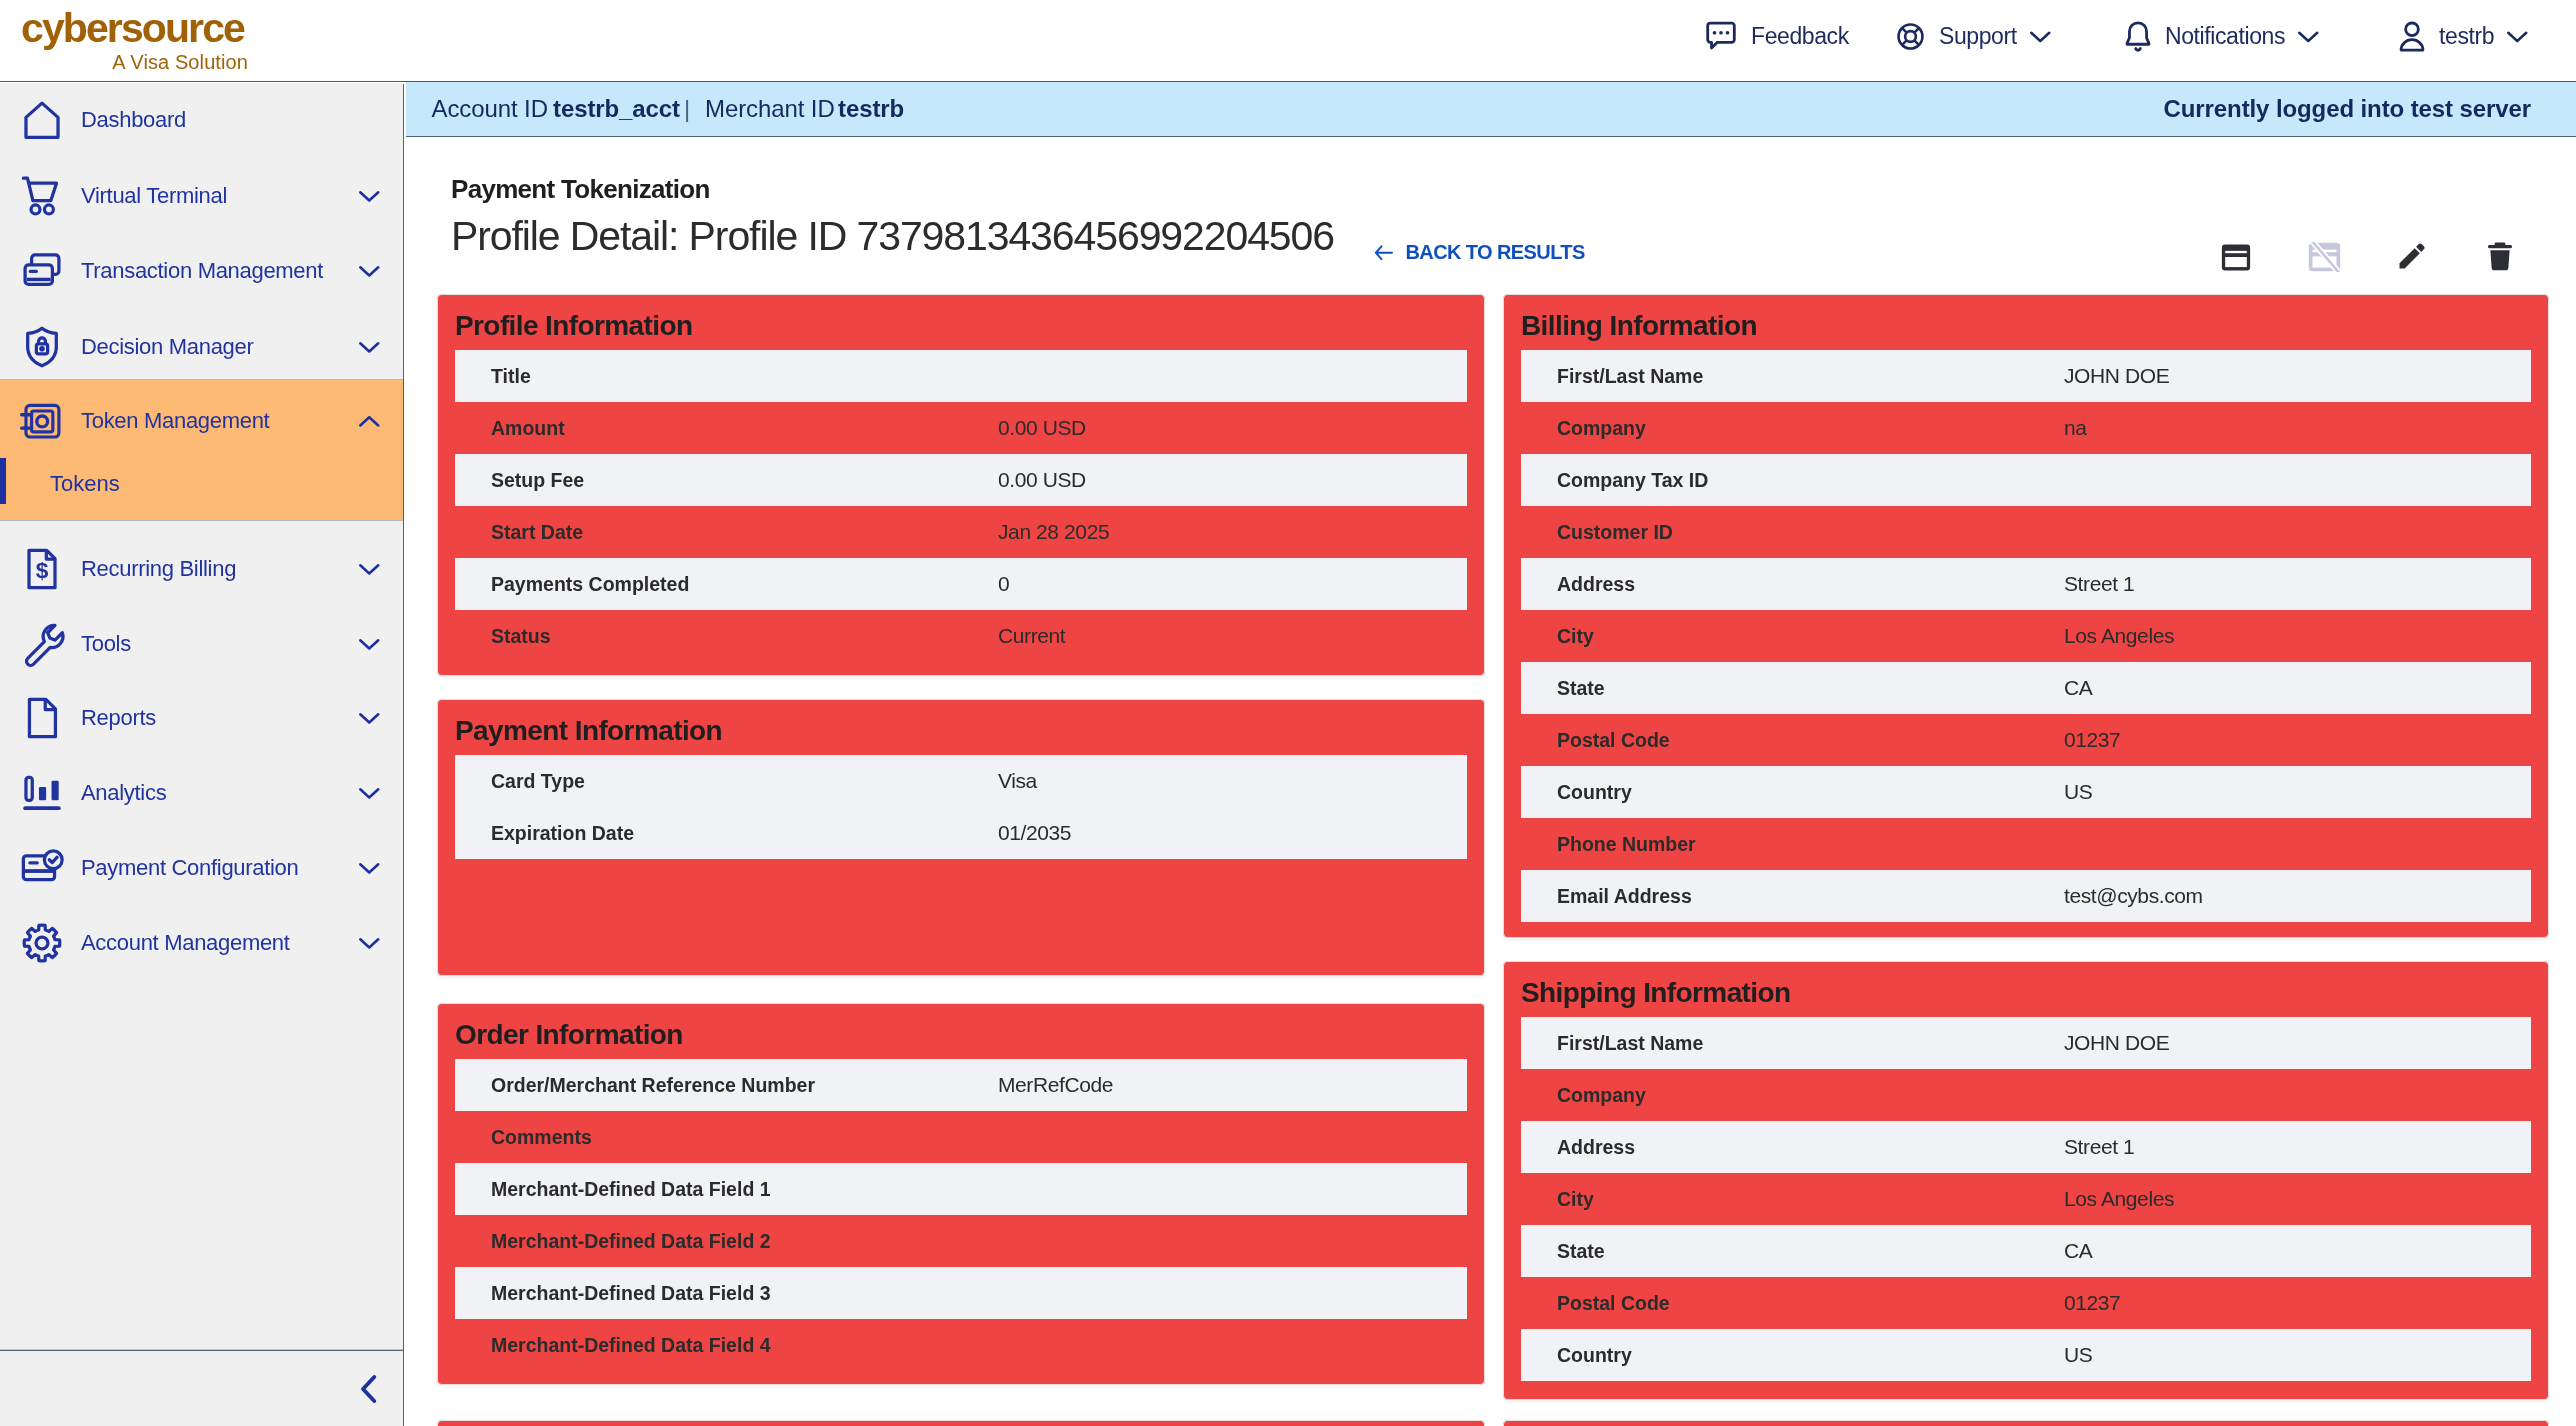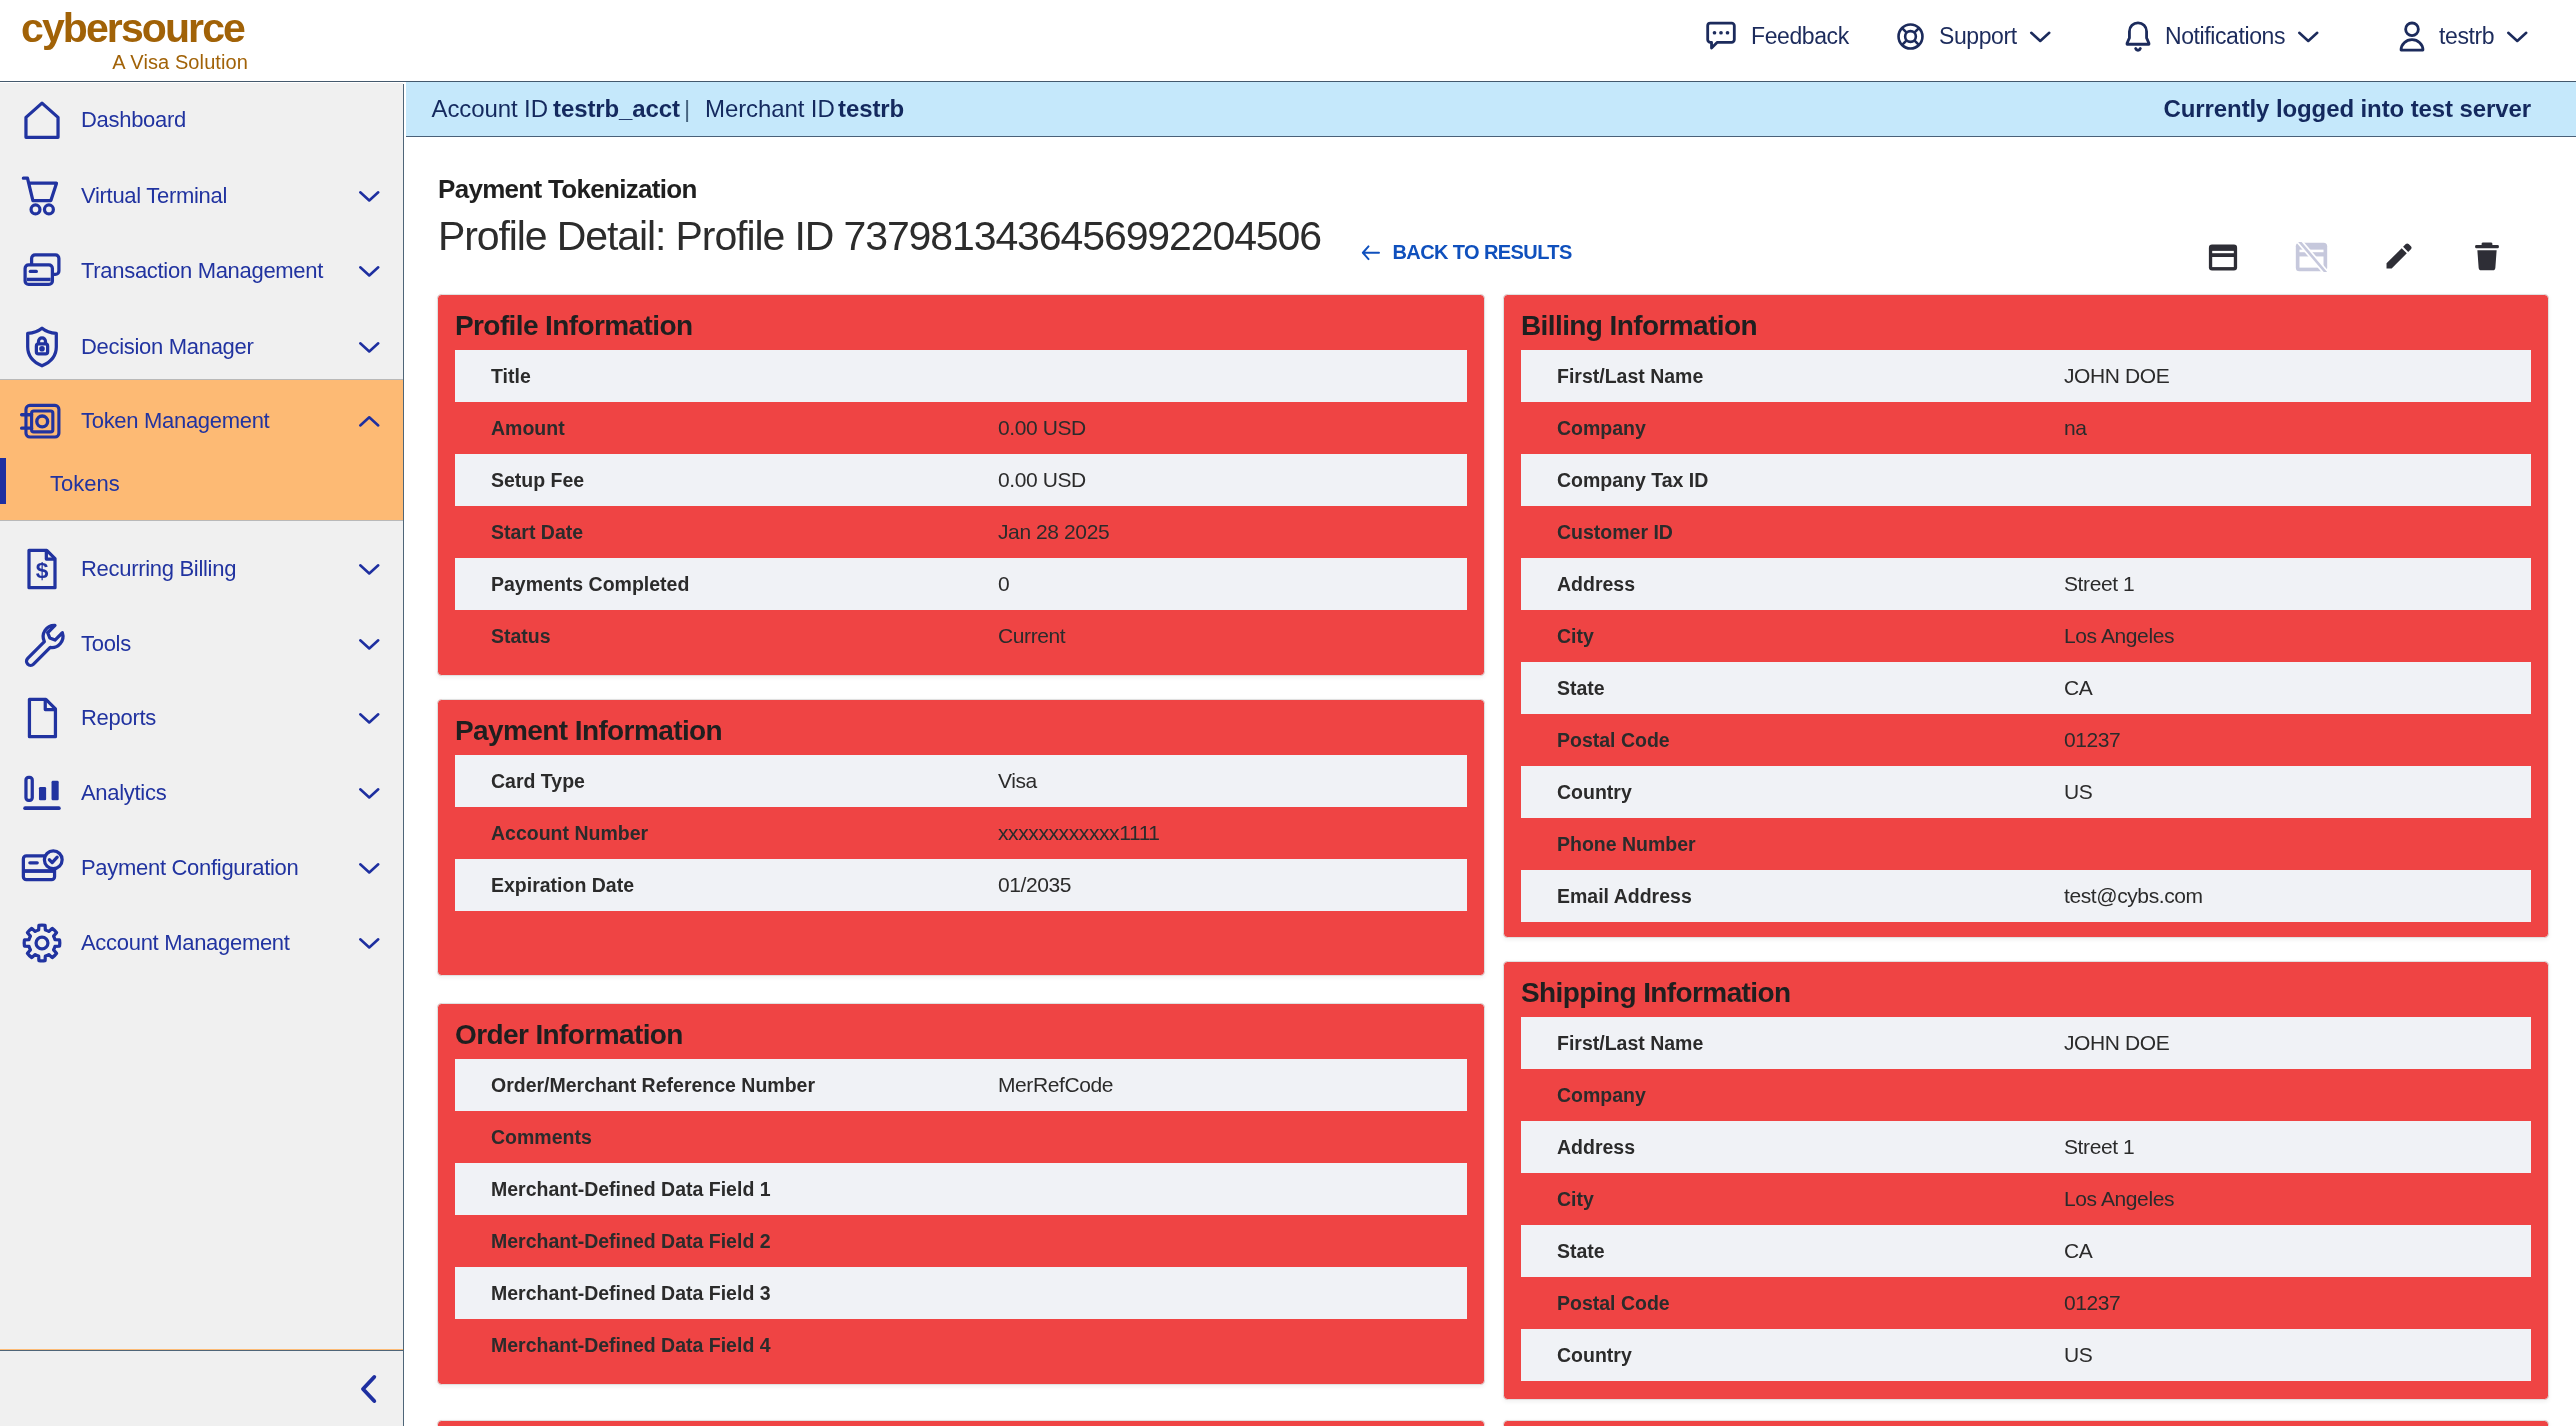--- a/index.html
+++ b/index.html
@@ -1,17 +1,17 @@
 <!DOCTYPE html>
 <html style="font-size:12px"><head>
 <meta charset="utf-8">
 <style>
 * { margin:0; padding:0; box-sizing:border-box; }
 html,body { width:2576px; height:1427px; background:#fff; font-family:"Liberation Sans", sans-serif; overflow:hidden; }
-.abs { position:absolute; }
+.abs { position:absolute;margin-left:13px; }
 
 #header { position:absolute; left:0; top:0; width:2576px; height:82px; background:#fff; border-bottom:1.5px solid #44596d; }
 #logo { position:absolute; left:21px; top:2px; color:#a16207; }
 #logo { width:227px; }
 #logo .word { font-size:41px; font-weight:bold; letter-spacing:-1.9px; line-height:43px; margin-top:4.5px; }
 #logo .tag { font-size:20px; text-align:right; margin-top:1.5px; letter-spacing:0.1px; }
 .hitem { position:absolute; top:0; height:72px; display:flex; align-items:center; gap:12px; color:#1c2b5c; font-size:23px; letter-spacing:-0.4px; }
 .hitem svg { display:block; }
 
 #sidebar { position:absolute; left:0; top:84px; width:404px; height:1343px; background:#fdba74; border-right:1.5px solid #4e6578; }
@@ -290,24 +290,20 @@
     </div>
   </div>
 
   <div class="panel" style="left:31px; top:561px; width:1048px; height:277px;">
     <div class="ptitle">Payment Information</div>
     <div class="rows">
       <div class="row odd">
           <span class="lab">Card Type</span>
           <span class="val">Visa</span>
         </div>
-      <div class="row">
-          <span class="lab">Account Number</span>
-          <span class="val">xxxxxxxxxxxx1111</span>
-        </div>
       <div class="row odd">
           <span class="lab">Expiration Date</span>
           <span class="val">01/2035</span>
         </div>
     </div>
   </div>
 
   <div class="panel" style="left:31px; top:865px; width:1048px; height:382px;">
     <div class="ptitle">Order Information</div>
     <div class="rows">

